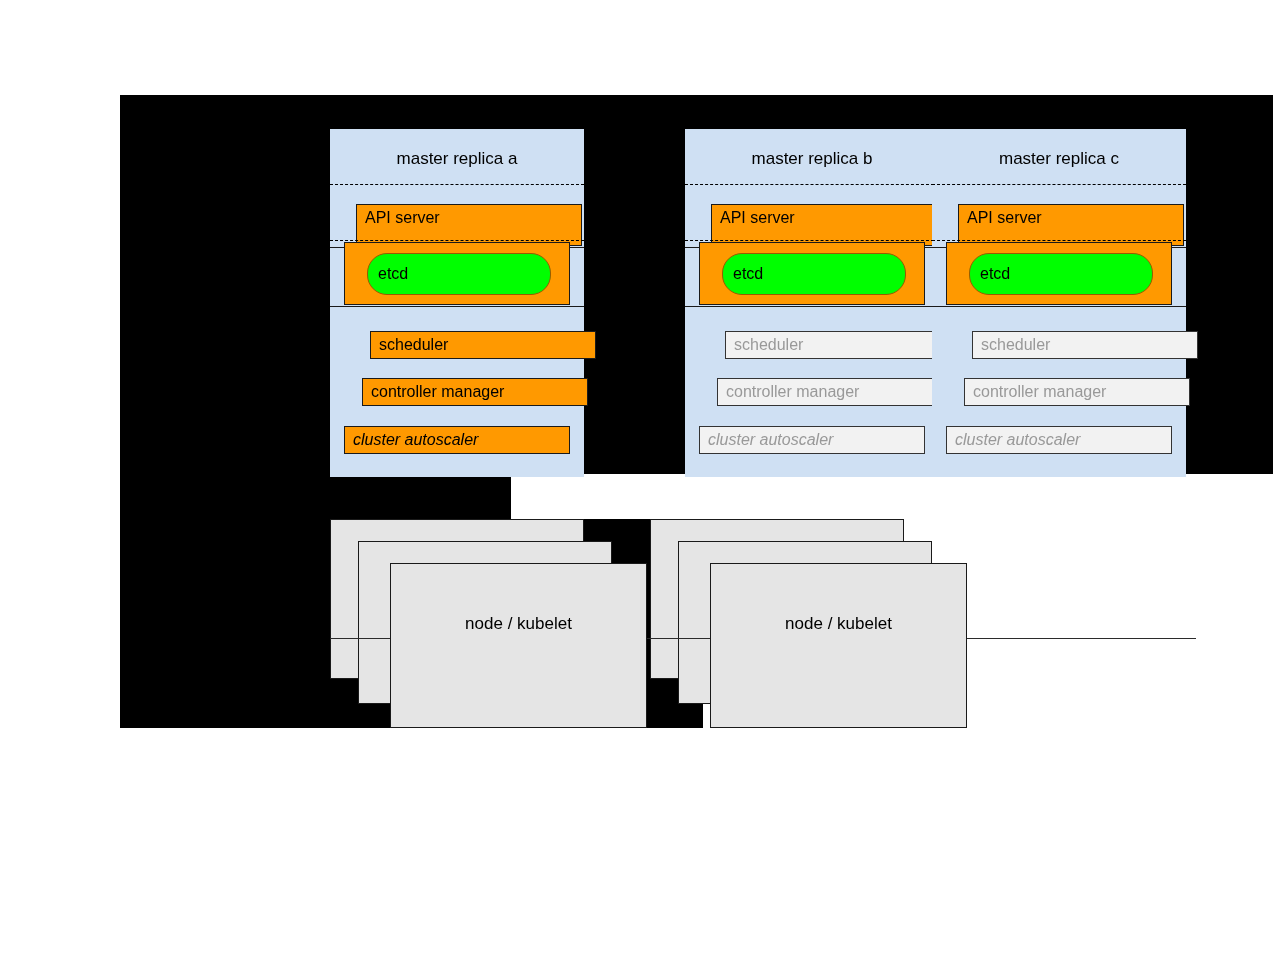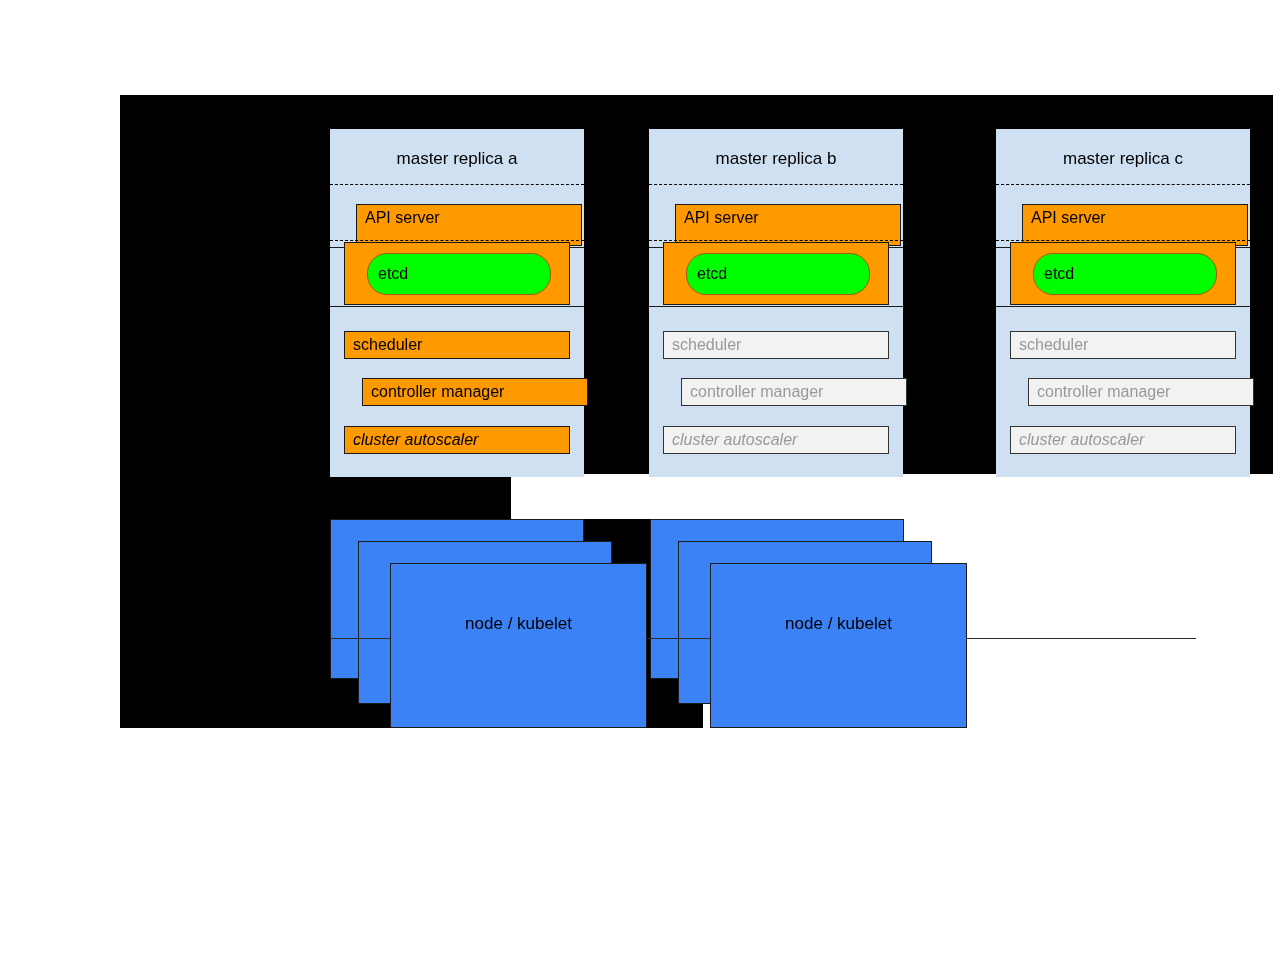--- a/index.html
+++ b/index.html
@@ -33,22 +33,22 @@
   
   .replica {
     position: absolute;
     top: 129px;
     width: 254px;
     height: 348px;
     background: #cfe0f3;
     box-sizing: border-box;
   }
   #replica-a { left: 330px; }
-  #replica-b { left: 649px; padding-left: 19px; }
-  #replica-c { left: 996px; }
+  #replica-b { left: 685px; padding-left: 19px; }
+  #replica-c { left: 932px; }
 
   .replica-title {
     position: absolute;
     left: 0; right: 0;
     top: 20px;
     text-align: center;
     font-size: 17px;
     color: #000000;
     line-height: 20px;
   }
@@ -106,34 +106,34 @@
     box-sizing: border-box;
     background: #00ff00;
     border: 1px solid #995c00;
     border-radius: 20px;
     font-size: 16px;
     line-height: 40px;
     padding-left: 10px;
     color: #000000;
   }
 
-  .comp-sched { top: 202px; }
+  .comp-sched { top: 202px; margin-left: 26px; }
   .comp-ctrl  { top: 249px; margin-left: 18px; }
   .comp-autos { top: 297px; font-style: italic; }
 
   
   .node-stack {
     position: absolute;
   }
   #node-stack-1 { left: 330px; top: 519px; }
   #node-stack-2 { left: 650px; top: 519px; }
 
   .node-card {
     position: absolute;
-    background: #3b82f6;
+    background: #e5e5e5;
     border: 1px solid #1a1a1a;
     box-sizing: border-box;
   }
   .node-back2 { left: 0px;  top: 0px;  width: 254px; height: 160px; }
   .node-back1 { left: 28px; top: 22px; width: 254px; height: 163px; }
   .node-front { left: 60px; top: 44px; width: 257px; height: 165px; }
 
   .node-label {
     position: absolute;
     left: 0; right: 0;

